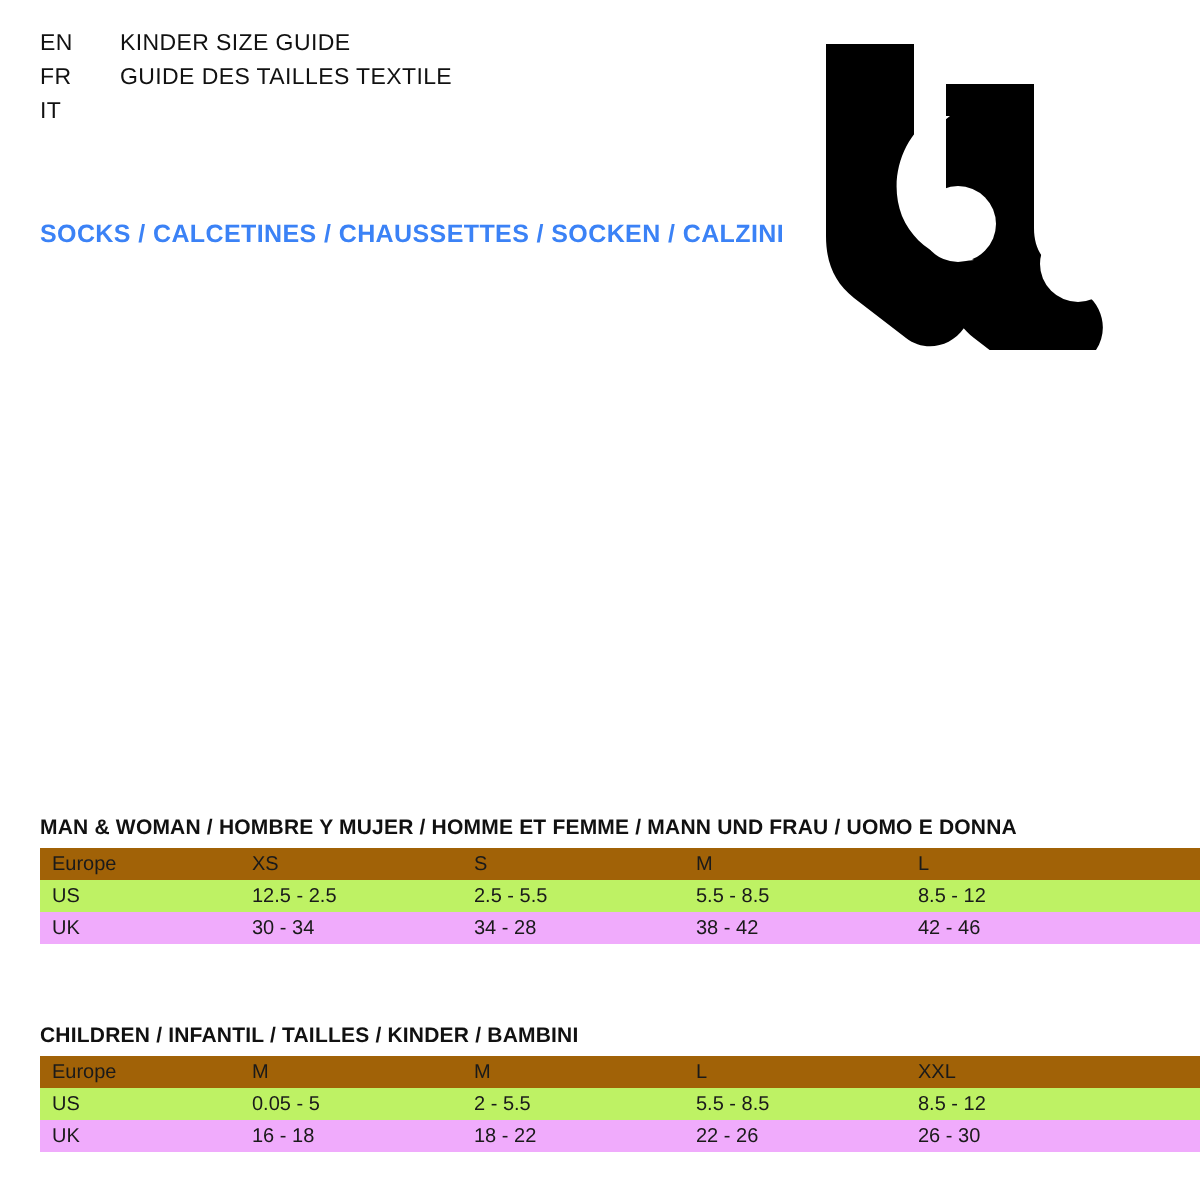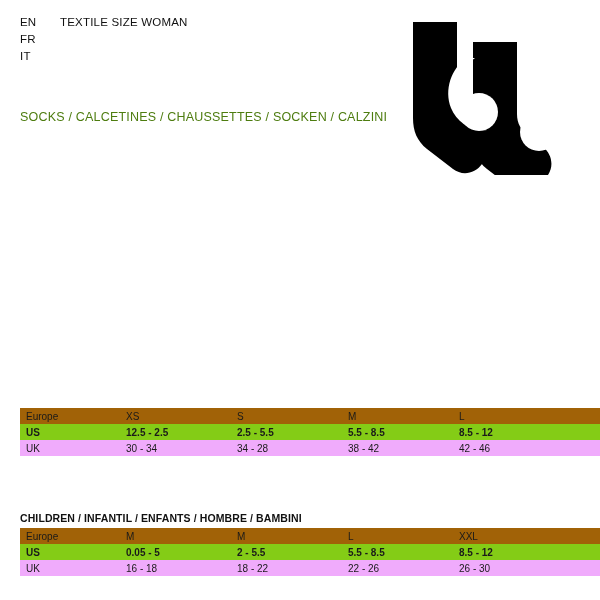--- a/index.html
+++ b/index.html
@@ -43,23 +43,23 @@
   }
   .lang-text {
     color: #111;
   }
 
   .section-title {
     position: absolute;
     left: 20px;
     top: 110px;
     font-size: 12.5px;
-    font-weight: normal;
+    font-weight: bold;
     letter-spacing: 0.2px;
-    color: #4d7c0f;
+    color: #3b82f6;
   }
 
   
   .socks-art {
     position: absolute;
     left: 405px;
     top: 20px;
     width: 170px;
     height: 155px;
   }
@@ -95,39 +95,39 @@
     vertical-align: middle;
     border: 0;
   }
   table.size-table tr.head-row td {
     background: #a16207;
   }
   table.size-table tr.alt-row td {
     background: #f0abfc;
   }
   table.size-table tr.plain-row td {
-    background: #84cc16;
-    font-weight: bold;
+    background: #bef264;
   }
   table.size-table .col-label { width: 94px; }
   table.size-table .col-v     { width: 105px; }
   table.size-table .col-v.last{ width: 160px; }
 </style>
 </head>
 <body>
 
 <div class="page">
 
   <div class="lang-block">
     <div class="lang-row">
       <span class="lang-code">EN</span>
-      <span class="lang-text">TEXTILE SIZE WOMAN</span>
+      <span class="lang-text">KINDER SIZE GUIDE</span>
     </div>
     <div class="lang-row">
       <span class="lang-code">FR</span>
+      <span class="lang-text">GUIDE DES TAILLES TEXTILE</span>
     </div>
     <div class="lang-row">
       <span class="lang-code">IT</span>
     </div>
   </div>
 
   <div class="section-title">SOCKS / CALCETINES / CHAUSSETTES / SOCKEN / CALZINI</div>
 
   <div class="socks-art">
     <svg width="170" height="155" viewBox="0 0 170 155" xmlns="http://www.w3.org/2000/svg">
@@ -139,20 +139,21 @@
       <path d="M78 22 h34 v72 c0 10 4 16 12 22 l14 11 c9 7 11 19 5 28 l-6 9 c-7 10 -20 12 -29 5 l-26 -20 c-10 -8 -14 -18 -14 -31 V22 z" fill="#000000"></path>
 
       <path d="M70 38 c-14 10 -20 30 -14 46 c4 12 14 22 26 26 c-16 2 -30 -8 -36 -22 c-7 -18 0 -40 16 -50 z" fill="#ffffff"></path>
       <circle cx="74" cy="92" r="19" fill="#ffffff"></circle>
       <circle cx="134" cy="112" r="19" fill="#ffffff"></circle>
       <path d="M60 74 q14 -6 26 6 q-14 -2 -26 -6 z" fill="#ffffff" opacity="0"></path>
     </svg>
   </div>
 
   <div class="table-block adult">
+    <div class="table-caption">MAN &amp; WOMAN / HOMBRE Y MUJER / HOMME ET FEMME / MANN UND FRAU / UOMO E DONNA</div>
     <table class="size-table">
       <tbody>
         <tr class="head-row">
           <td class="col-label">Europe</td>
           <td class="col-v">XS</td>
           <td class="col-v">S</td>
           <td class="col-v">M</td>
           <td class="col-v last">L</td>
         </tr>
         <tr class="plain-row">
@@ -167,21 +168,21 @@
           <td class="col-v">30 - 34</td>
           <td class="col-v">34 - 28</td>
           <td class="col-v">38 - 42</td>
           <td class="col-v last">42 - 46</td>
         </tr>
       </tbody>
     </table>
   </div>
 
   <div class="table-block kids">
-    <div class="table-caption">CHILDREN / INFANTIL / ENFANTS / HOMBRE / BAMBINI</div>
+    <div class="table-caption">CHILDREN / INFANTIL / TAILLES / KINDER / BAMBINI</div>
     <table class="size-table">
       <tbody>
         <tr class="head-row">
           <td class="col-label">Europe</td>
           <td class="col-v">M</td>
           <td class="col-v">M</td>
           <td class="col-v">L</td>
           <td class="col-v last">XXL</td>
         </tr>
         <tr class="plain-row">

